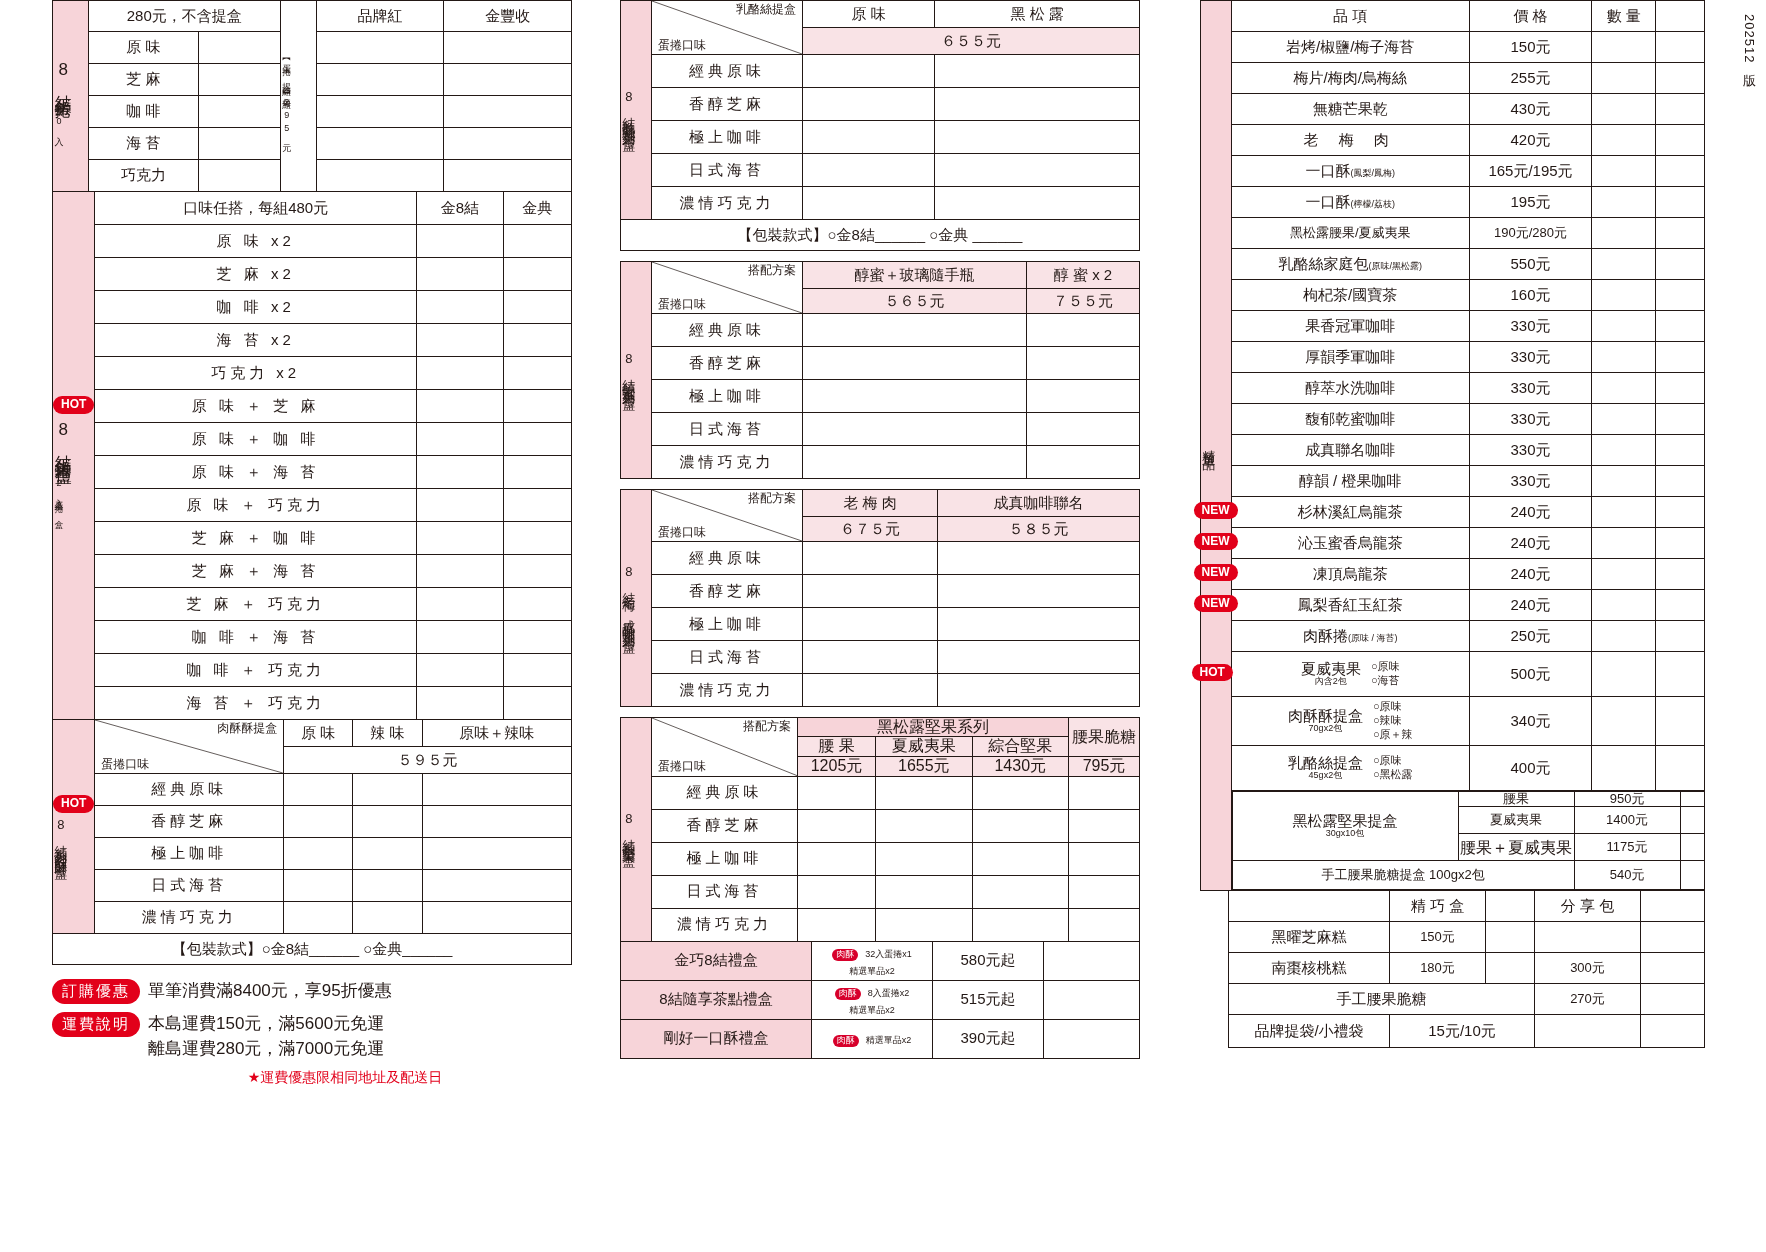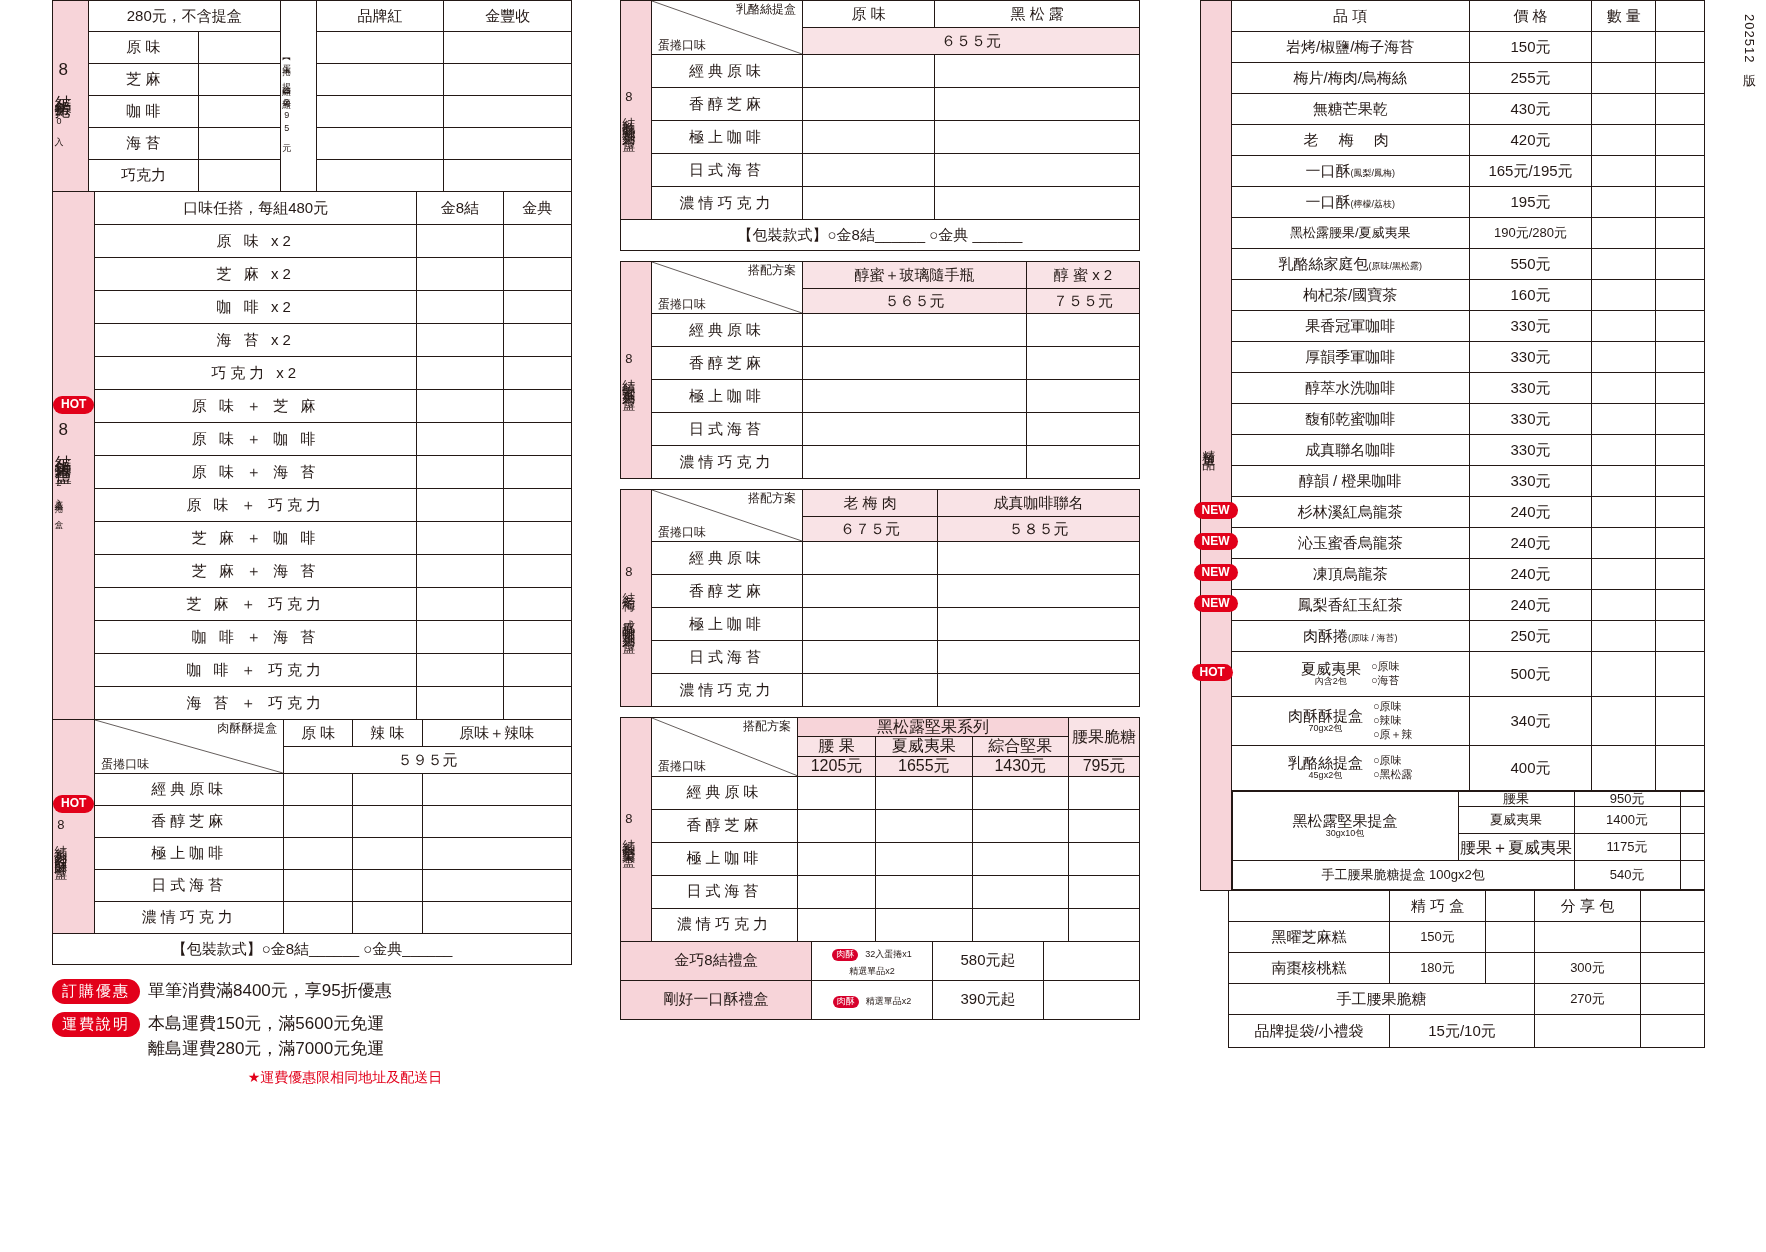--- a/index.html
+++ b/index.html
@@ -511,20 +511,30 @@
     <table style="margin-top:-1px">
       <tbody>
           <tr>
         <td class="pink" style="height:38px;width:190px">金巧8結禮盒</td>
         <td style="width:120px">
           <span class="meatbadge">肉酥</span>
           <span class="xs" style="white-space:pre-line;margin-left:3px">32入蛋捲x1
 精選單品x2</span>
         </td>
         <td style="width:110px">580元起</td>
+        <td></td>
+      </tr>
+      <tr>
+        <td class="pink" style="height:38px">8結隨享茶點禮盒</td>
+        <td>
+          <span class="meatbadge">肉酥</span>
+          <span class="xs" style="white-space:pre-line;margin-left:3px">8入蛋捲x2
+精選單品x2</span>
+        </td>
+        <td>515元起</td>
         <td></td>
       </tr>
       <tr>
         <td class="pink" style="height:38px">剛好一口酥禮盒</td>
         <td>
           <span class="meatbadge">肉酥</span>
           <span class="xs" style="white-space:pre-line;margin-left:3px">精選單品x2</span>
         </td>
         <td>390元起</td>
         <td></td>

